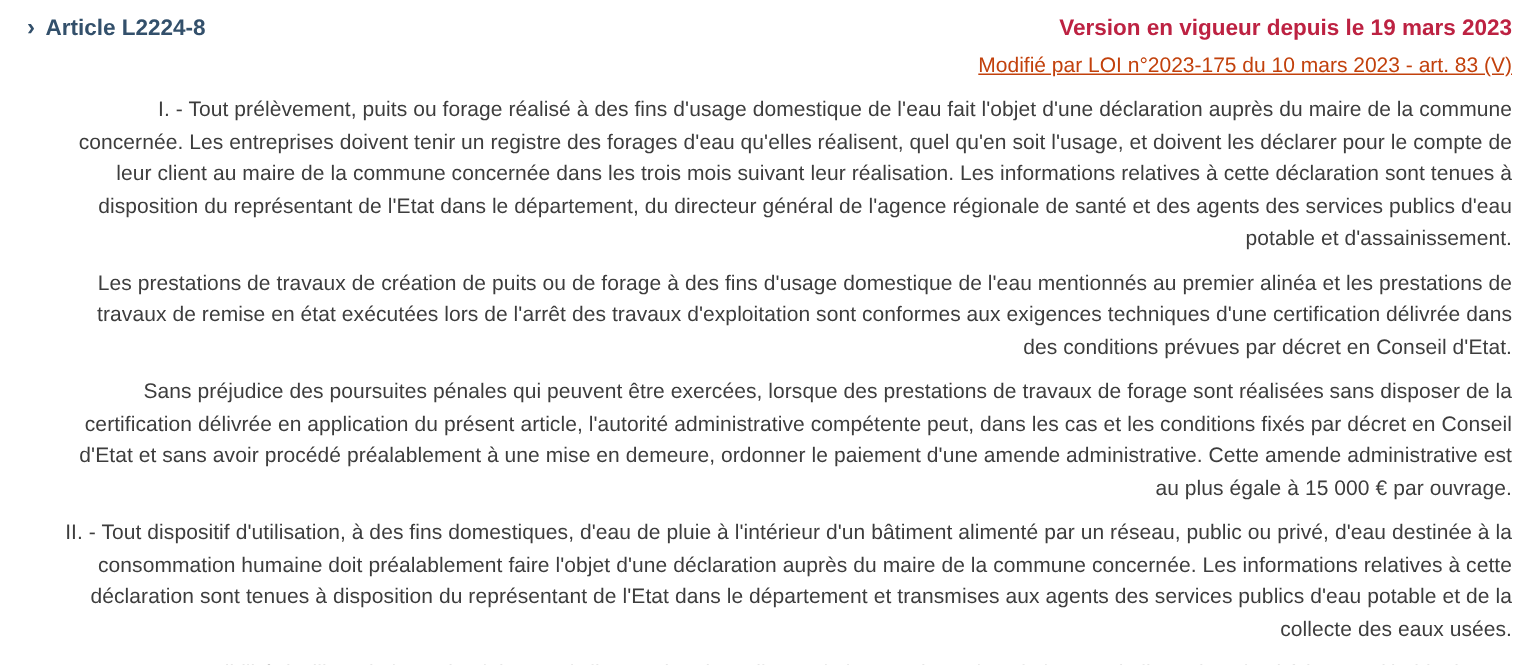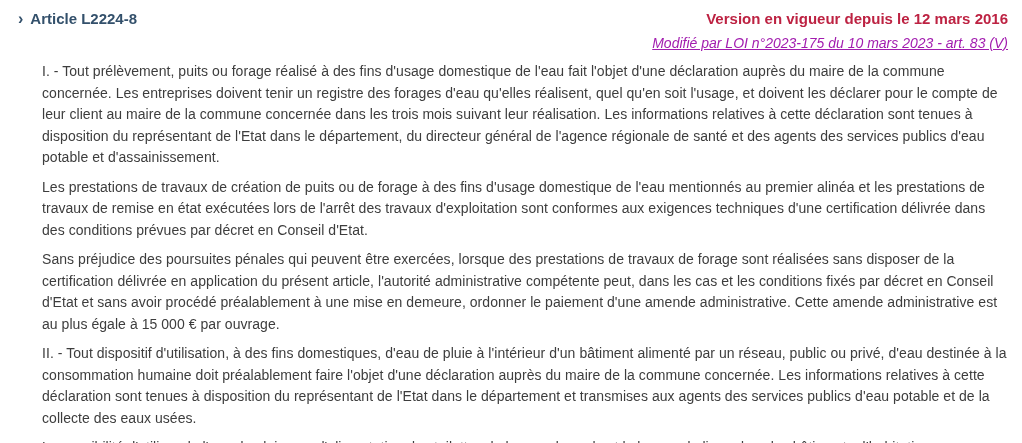--- a/index.html
+++ b/index.html
@@ -53,54 +53,54 @@
   }
   .version-status {
     color: #bd2242;
     font-size: 15px;
     font-weight: 700;
     line-height: 20px;
   }
   .modified-link {
     display: inline-block;
     margin-top: 5px;
-    color: #a21caf;
+    color: #c2410c;
     font-size: 14px;
     line-height: 18px;
     text-decoration: underline;
     cursor: pointer;
-    font-style: italic;
   }
   
   .article-body {
     box-sizing: border-box;
     padding: 9px 14px 0 42px;
     color: #3d3d3d;
     font-size: 14px;
     line-height: 21.5px;
     letter-spacing: 0.05px;
   }
   .article-body p {
     margin: 0 0 8px 0;
+    text-align: right;
   }
 </style>
 </head>
 <body>
 
 <div class="page">
 
   <div class="article-header">
 
     <a class="article-title">
       <span class="chevron-icon">›</span>
       <span>Article L2224-8</span>
     </a>
 
     <div class="version-meta">
-      <div class="version-status">Version en vigueur depuis le 12 mars 2016</div>
+      <div class="version-status">Version en vigueur depuis le 19 mars 2023</div>
       <a class="modified-link">Modifié par LOI n°2023-175 du 10 mars 2023 - art. 83 (V)</a>
     </div>
 
   </div>
 
   <div class="article-body">
     <p>I. - Tout prélèvement, puits ou forage réalisé à des fins d'usage domestique de l'eau fait l'objet d'une déclaration auprès du maire de la commune concernée. Les entreprises doivent tenir un registre des forages d'eau qu'elles réalisent, quel qu'en soit l'usage, et doivent les déclarer pour le compte de leur client au maire de la commune concernée dans les trois mois suivant leur réalisation. Les informations relatives à cette déclaration sont tenues à disposition du représentant de l'Etat dans le département, du directeur général de l'agence régionale de santé et des agents des services publics d'eau potable et d'assainissement.</p>
     <p>Les prestations de travaux de création de puits ou de forage à des fins d'usage domestique de l'eau mentionnés au premier alinéa et les prestations de travaux de remise en état exécutées lors de l'arrêt des travaux d'exploitation sont conformes aux exigences techniques d'une certification délivrée dans des conditions prévues par décret en Conseil d'Etat.</p>
     <p>Sans préjudice des poursuites pénales qui peuvent être exercées, lorsque des prestations de travaux de forage sont réalisées sans disposer de la certification délivrée en application du présent article, l'autorité administrative compétente peut, dans les cas et les conditions fixés par décret en Conseil d'Etat et sans avoir procédé préalablement à une mise en demeure, ordonner le paiement d'une amende administrative. Cette amende administrative est au plus égale à 15 000 € par ouvrage.</p>
     <p>II. - Tout dispositif d'utilisation, à des fins domestiques, d'eau de pluie à l'intérieur d'un bâtiment alimenté par un réseau, public ou privé, d'eau destinée à la consommation humaine doit préalablement faire l'objet d'une déclaration auprès du maire de la commune concernée. Les informations relatives à cette déclaration sont tenues à disposition du représentant de l'Etat dans le département et transmises aux agents des services publics d'eau potable et de la collecte des eaux usées.</p>

